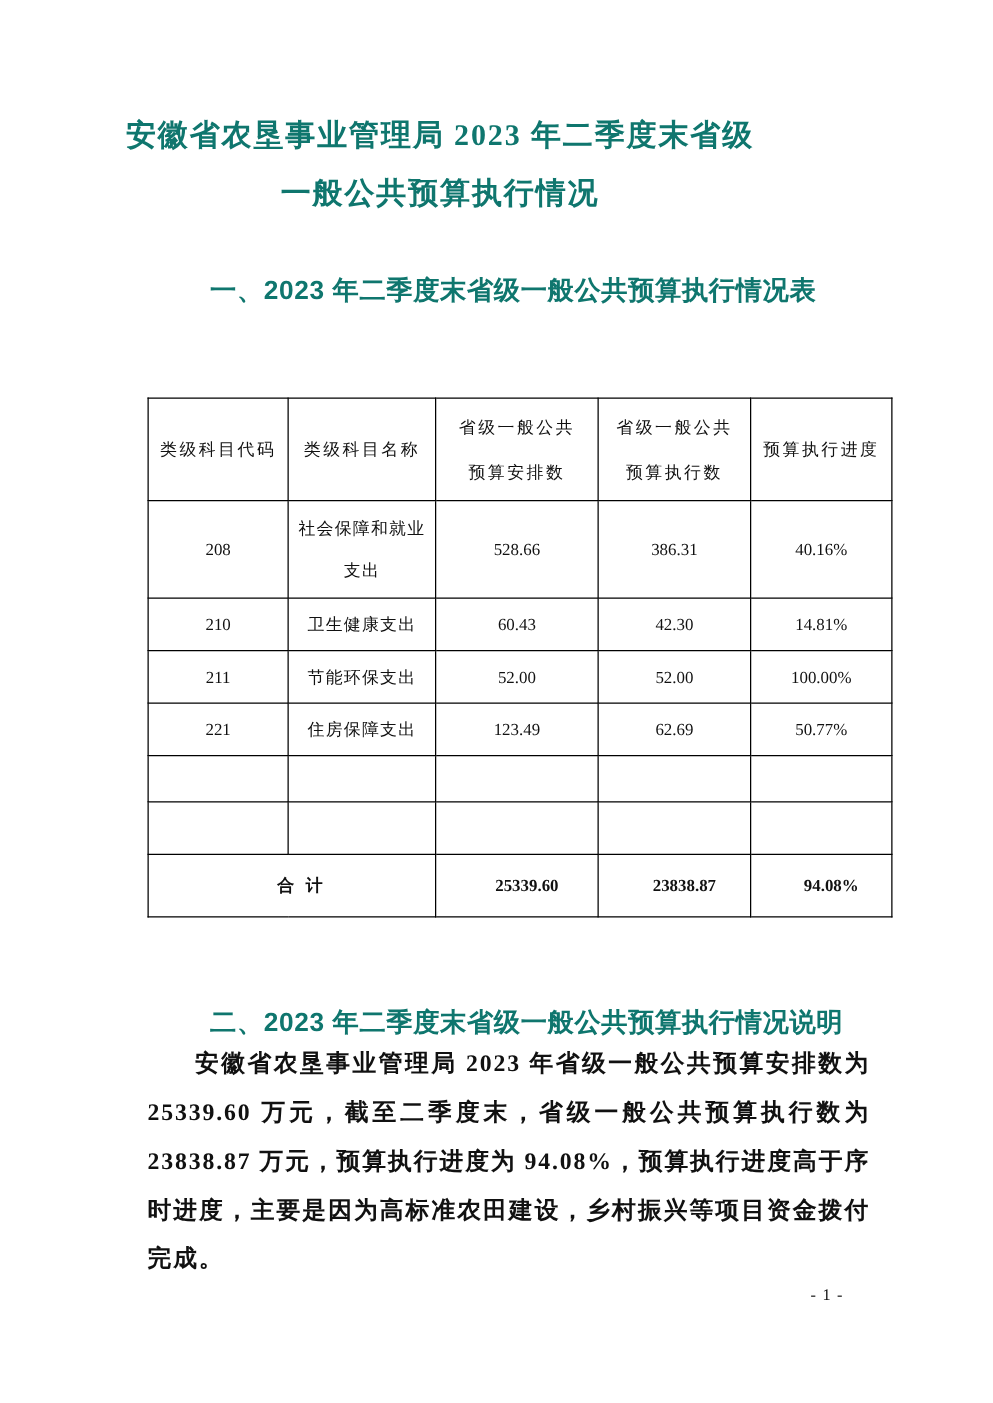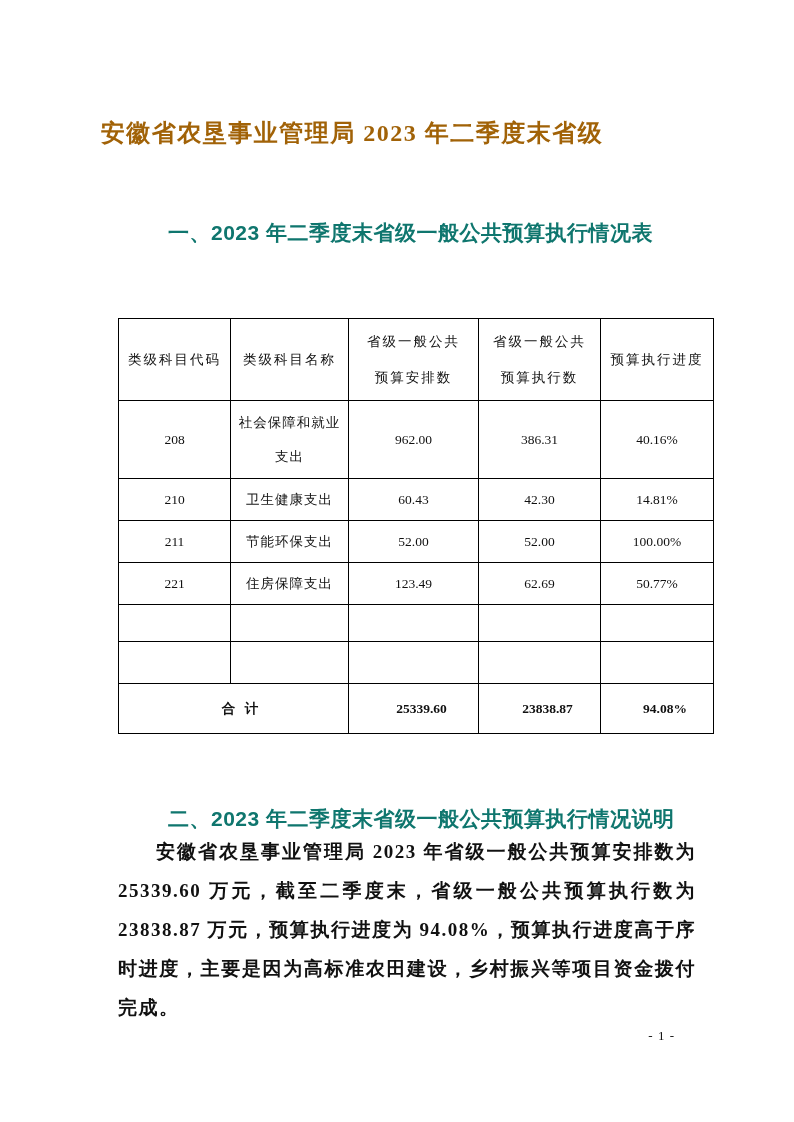--- a/index.html
+++ b/index.html
@@ -9,31 +9,31 @@
     height: 1122px;
     background: #ffffff;
     font-family: "Liberation Serif", serif;
     color: #1a1a1a;
     overflow: hidden;
   }
 
   
   .doc-title {
     position: absolute;
-    top: 110px;
+    top: 86px;
     left: 0;
     width: 704px;
     margin: 0;
     text-align: center;
     font-family: "Liberation Serif", serif;
     font-weight: bold;
     font-size: 24px;
     line-height: 46px;
     letter-spacing: 1.5px;
-    color: #a16207;
+    color: #0f766e;
   }
   .doc-title .title-line { display: block; }
 
   
   .section-heading {
     position: absolute;
     left: 168px;
     width: 560px;
     font-family: "Liberation Sans", sans-serif;
     font-weight: 600;
@@ -128,20 +128,21 @@
     color: #111;
   }
 </style>
 </head>
 <body>
 
 <div class="page">
 
   <h1 class="doc-title">
     <span class="title-line">安徽省农垦事业管理局 2023 年二季度末省级</span>
+    <span class="title-line">一般公共预算执行情况</span>
   </h1>
 
   <div class="section-heading s1">一、2023 年二季度末省级一般公共预算执行情况表</div>
 
 
   <table class="budget-table">
     <colgroup>
       <col style="width:112px">
       <col style="width:118px">
       <col style="width:130px">
@@ -153,21 +154,21 @@
         <td class="hdr-cell">类级科目代码</td>
         <td class="hdr-cell">类级科目名称</td>
         <td><span class="hdr-wrap">省级一般公共预算安排数</span></td>
         <td><span class="hdr-wrap">省级一般公共预算执行数</span></td>
         <td class="hdr-cell">预算执行进度</td>
       </tr>
 
       <tr class="r-tall">
         <td>208</td>
         <td><span class="name-wrap">社会保障和就业支出</span></td>
-        <td>962.00</td>
+        <td>528.66</td>
         <td>386.31</td>
         <td>40.16%</td>
       </tr>
 
       <tr class="r-std">
         <td>210</td>
         <td class="name-cell">卫生健康支出</td>
         <td>60.43</td>
         <td>42.30</td>
         <td>14.81%</td>

